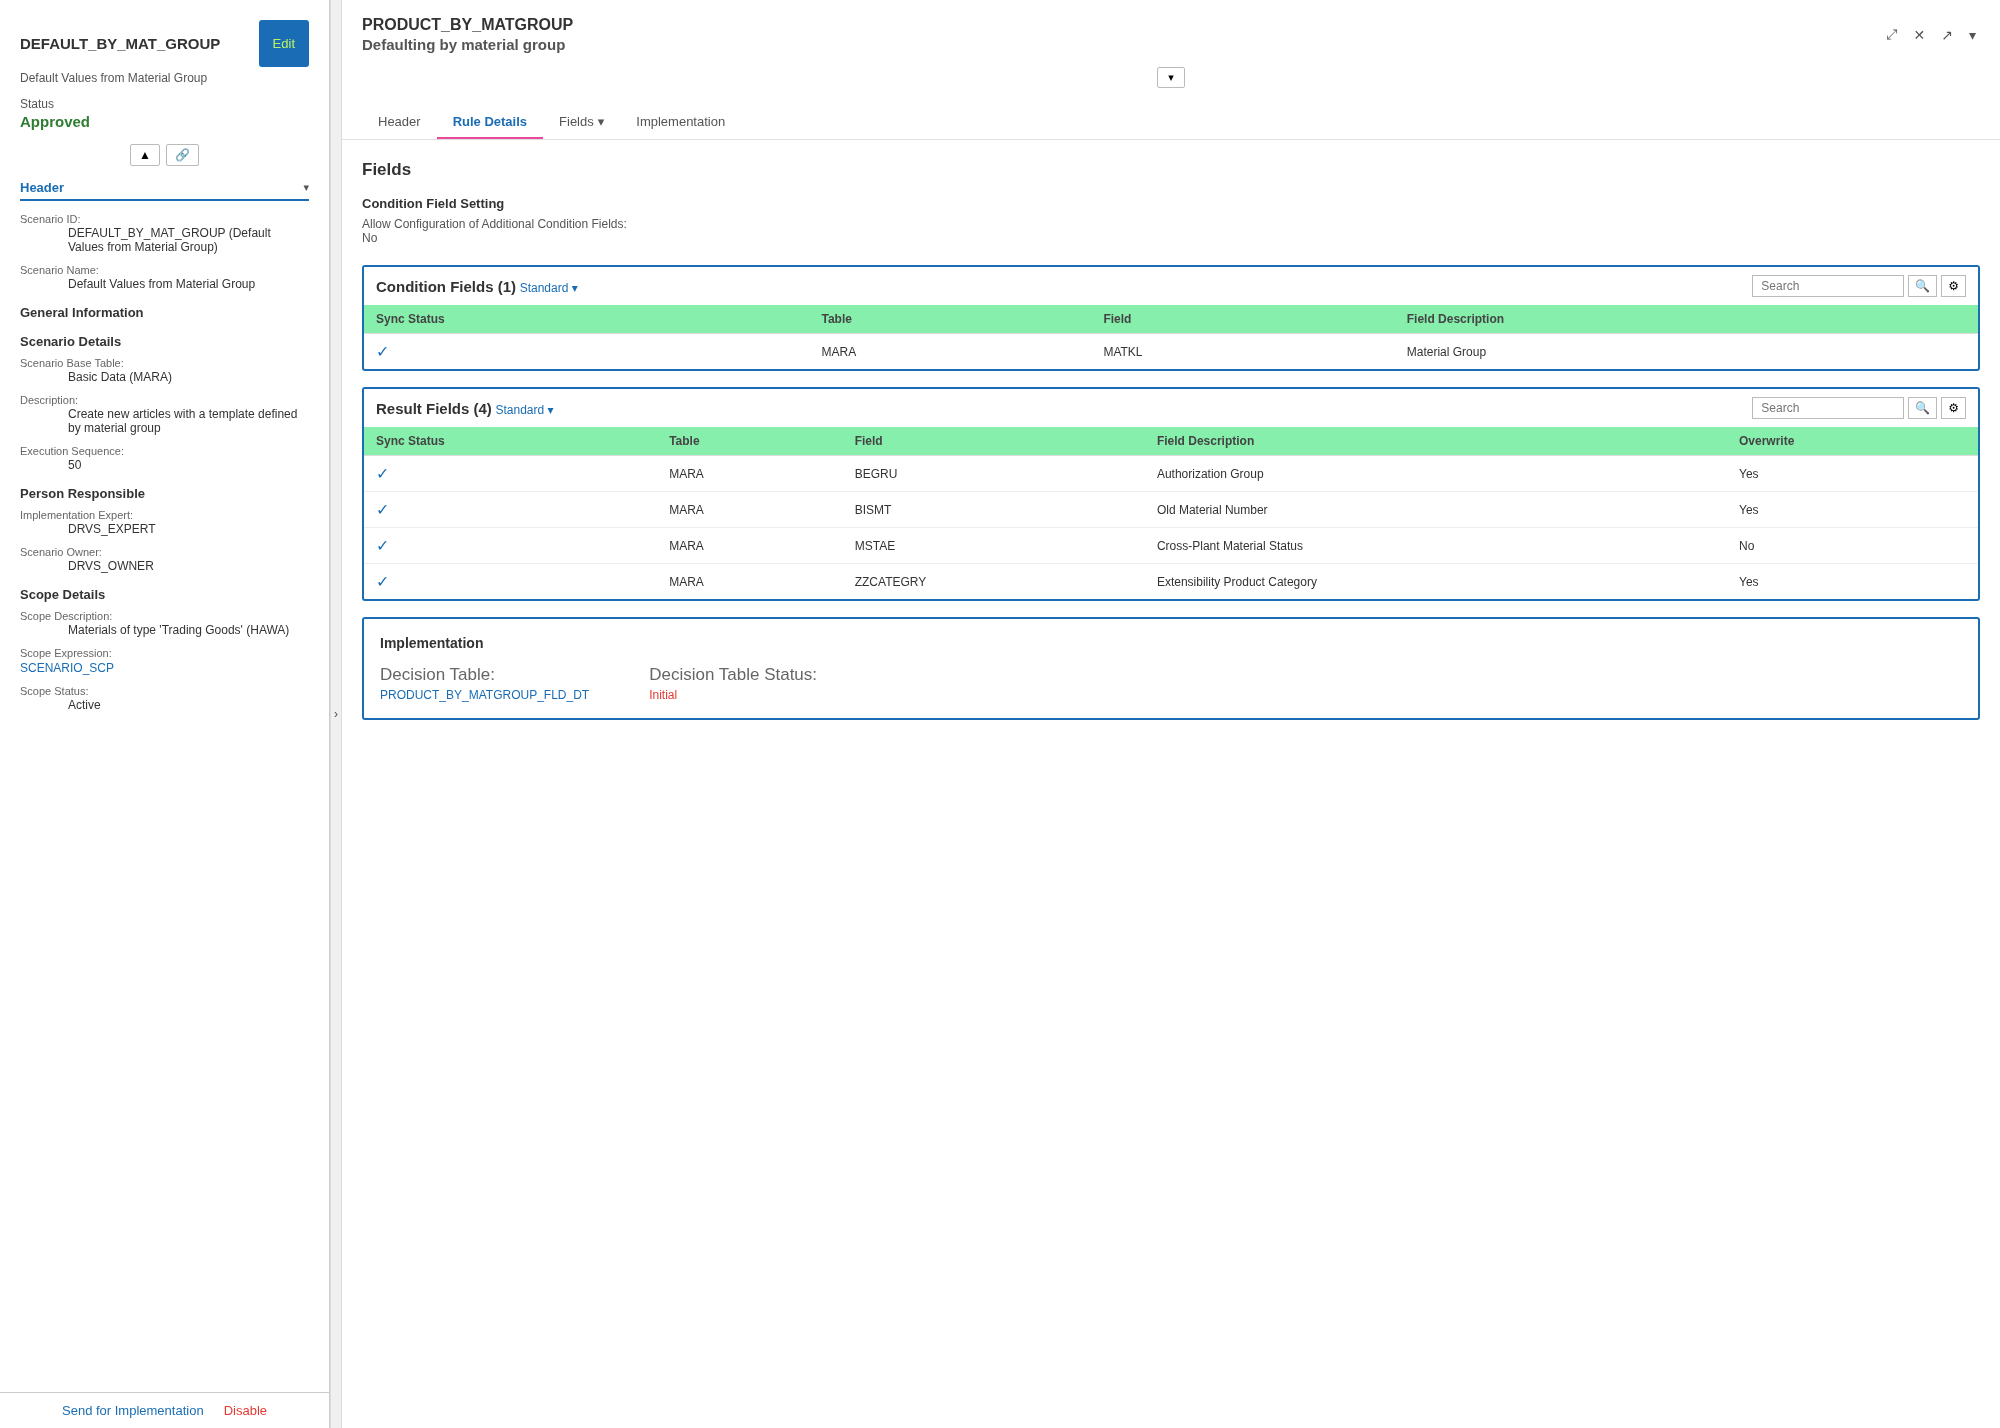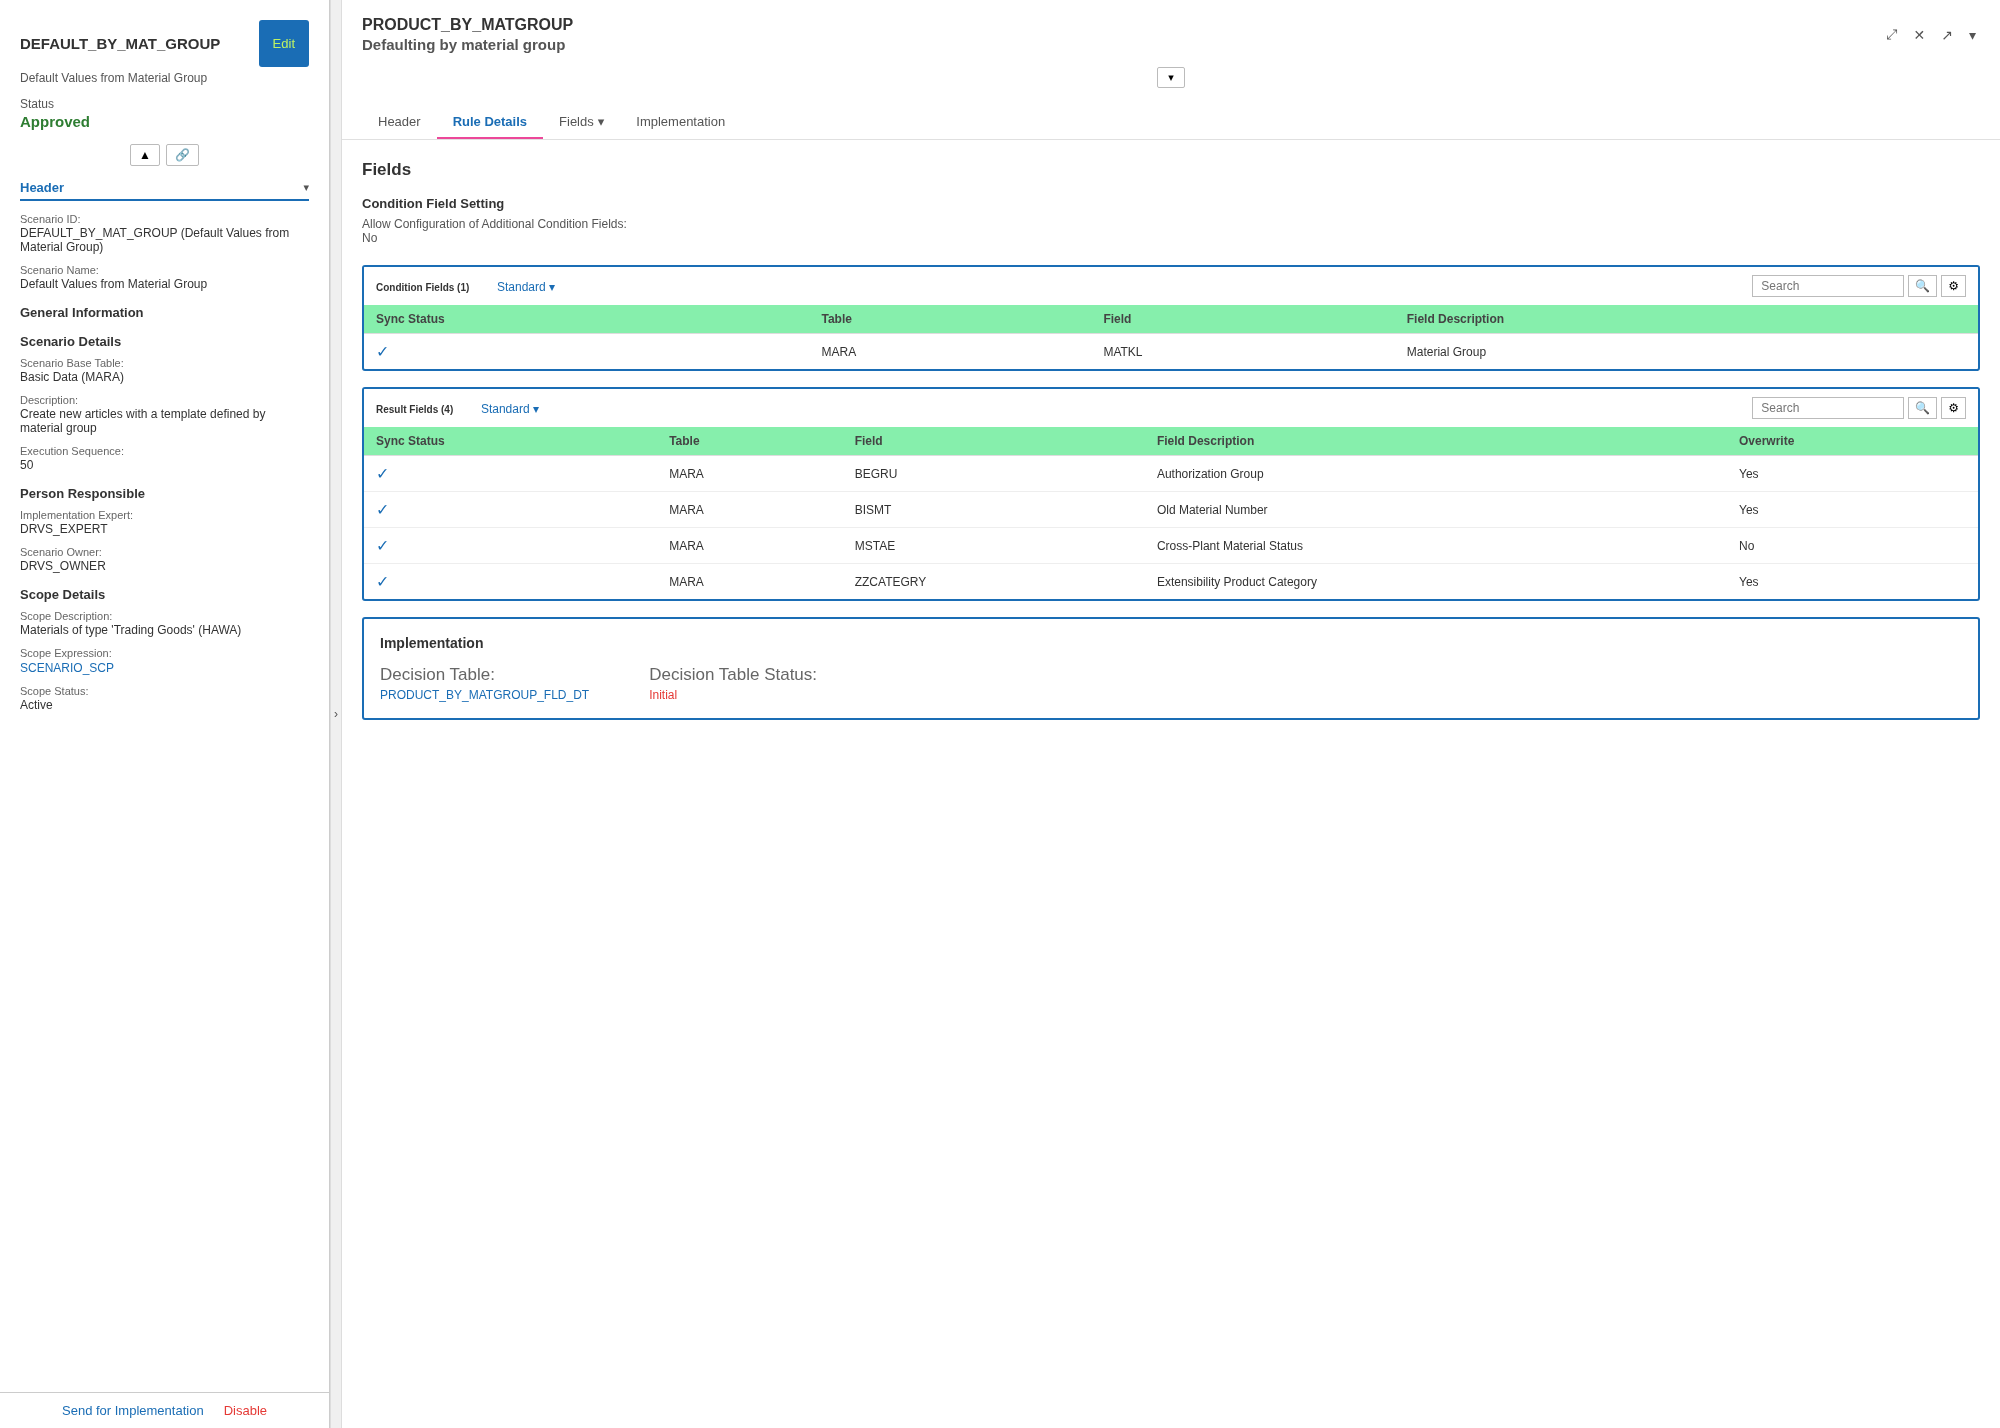--- a/index.html
+++ b/index.html
@@ -93,20 +93,21 @@
       margin-bottom: 10px;
     }
     .field-label {
       font-size: 11px;
       color: #666;
       margin-bottom: 1px;
     }
     .field-value {
       font-size: 12px;
       color: #333;
+      margin-left: 48px;
     }
     .field-value-link {
       font-size: 12px;
       color: #1a6db5;
       text-decoration: none;
     }
     .group-title {
       font-size: 13px;
       font-weight: bold;
       color: #333;
@@ -239,24 +240,24 @@
       overflow: hidden;
     }
     .table-card-header {
       display: flex;
       align-items: center;
       justify-content: space-between;
       padding: 8px 12px;
       background: #fff;
     }
     .table-card-title-badge {
-      font-size: 10px;
-      font-weight: bold;
-      color: #333;
-      margin-right: 24px;
+      font-size: 15px;
+      font-weight: bold;
+      color: #333;
+      margin-right: 0;
     }
     .badge-standard {
       font-size: 12px;
       color: #1a6db5;
       border: none;
       background: none;
       cursor: pointer;
     }
     .table-search-row {
       display: flex;

